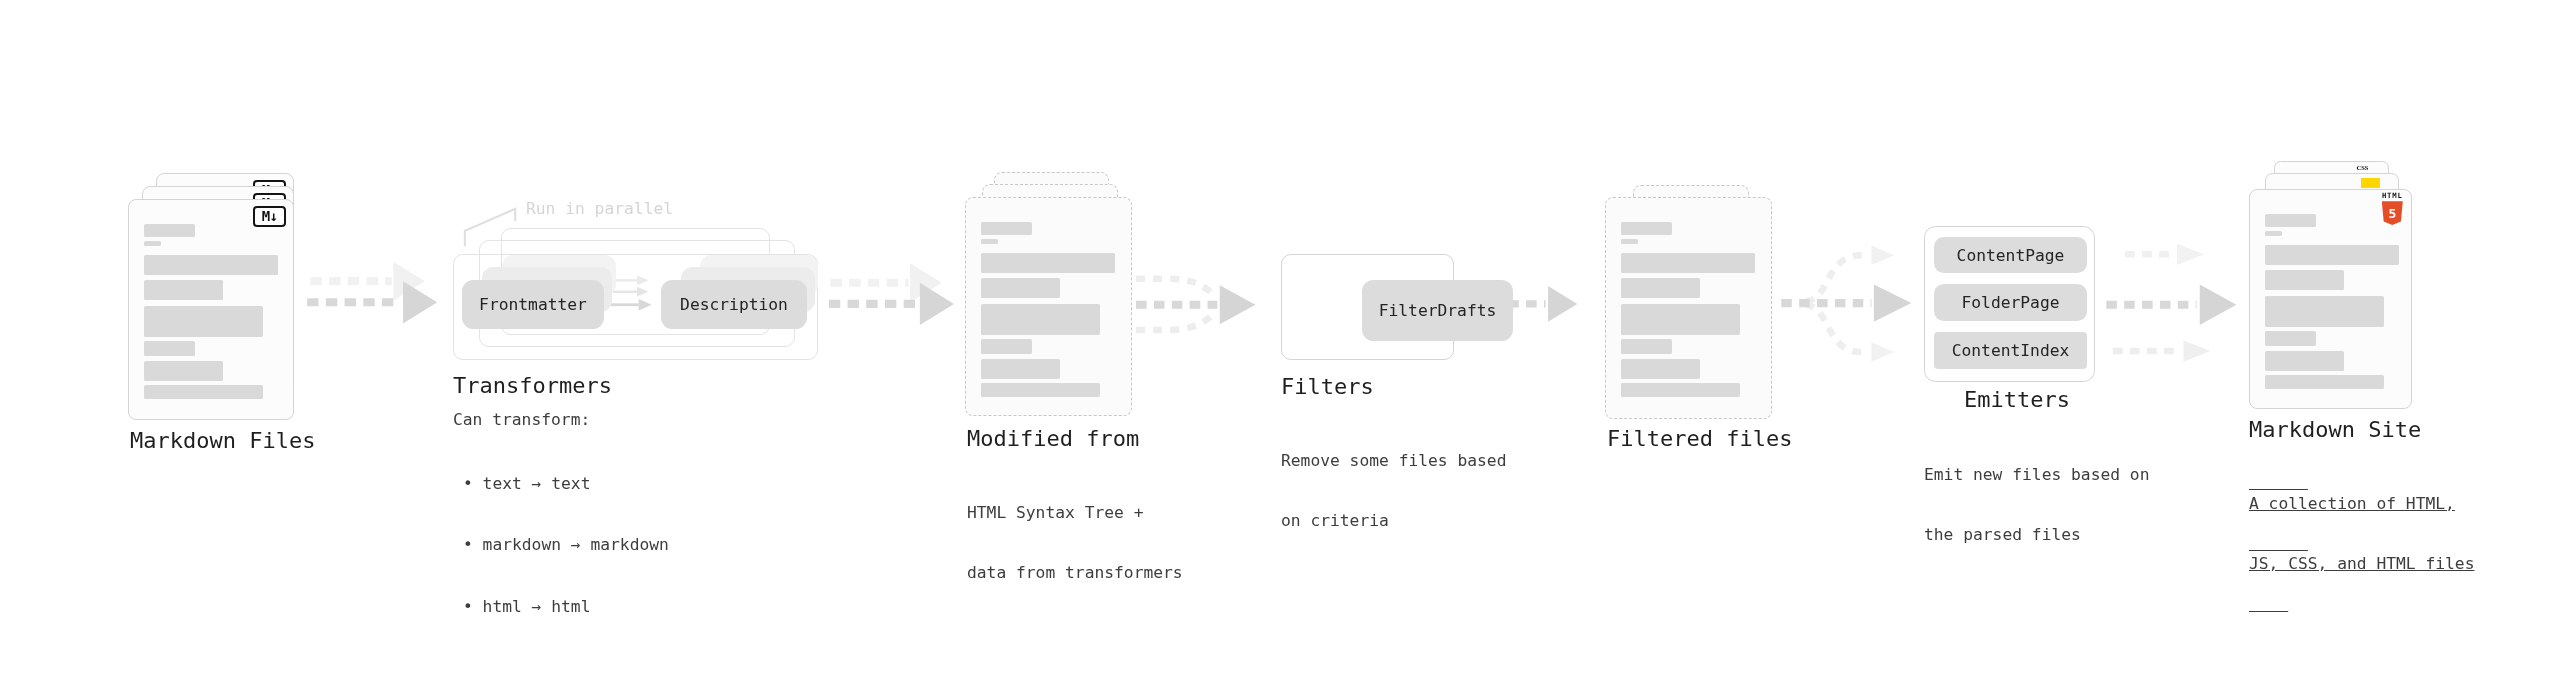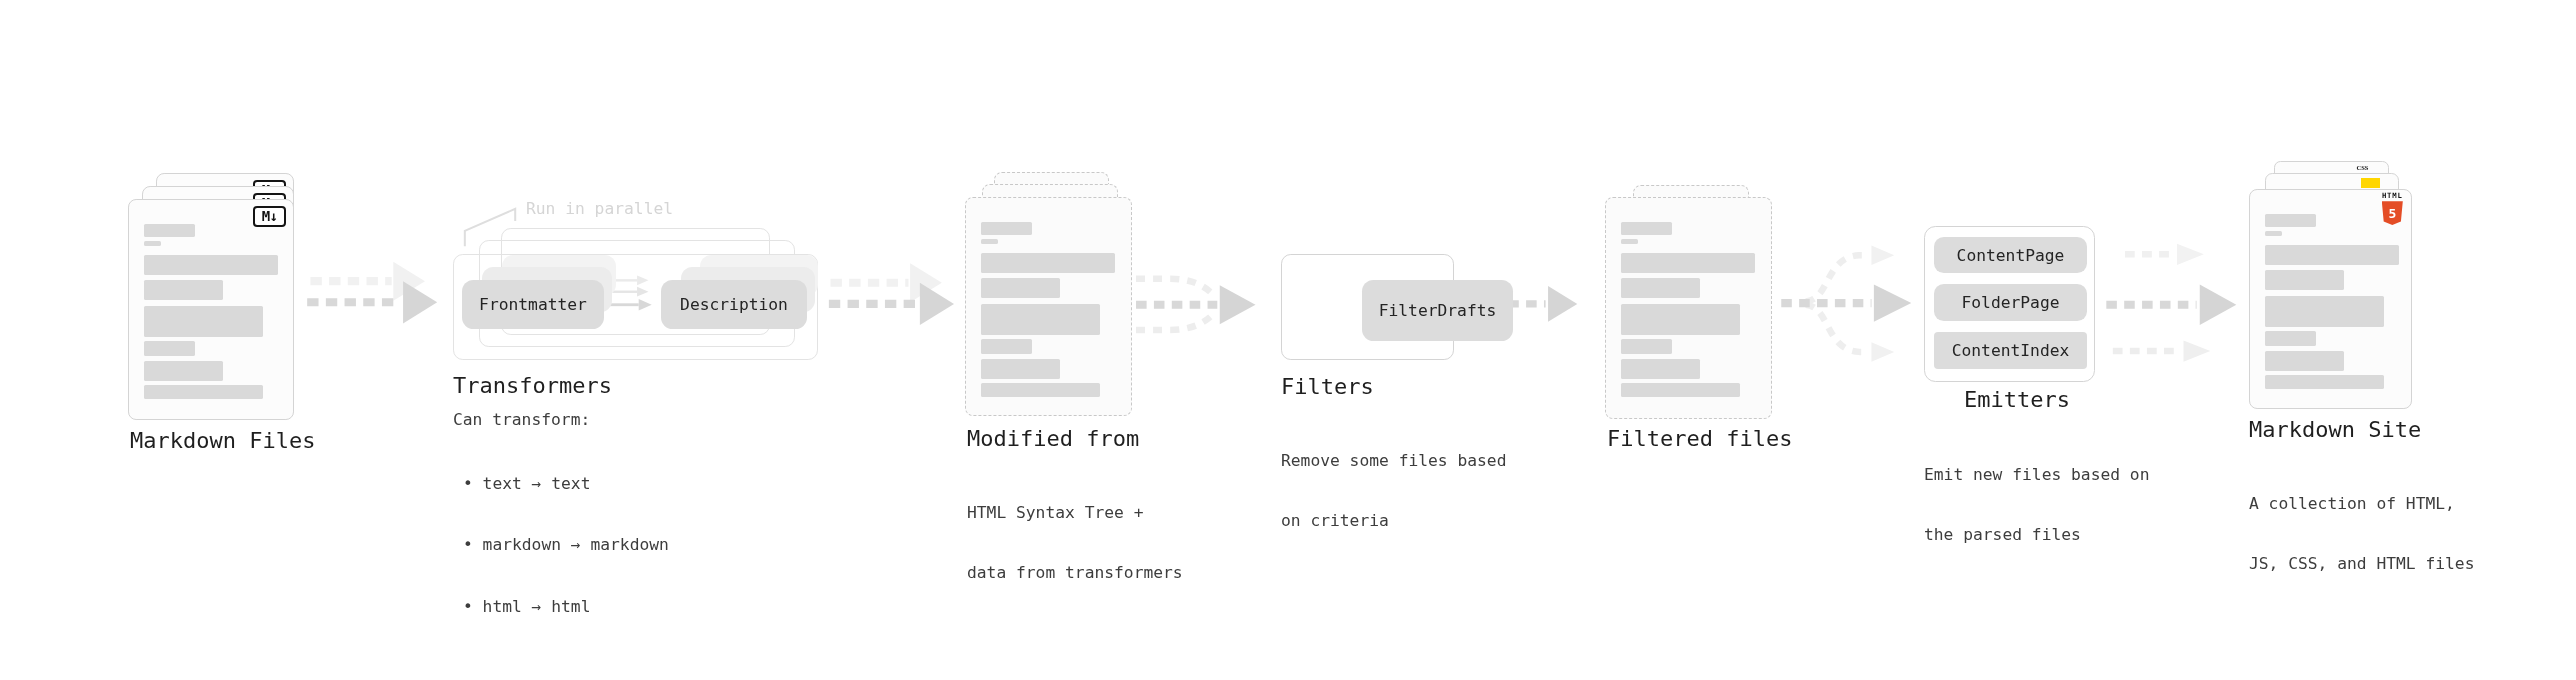--- a/index.html
+++ b/index.html
@@ -240,20 +240,20 @@
       <div class="b b1"></div>
       <div class="b b2"></div>
       <div class="b b3"></div>
       <div class="b b4"></div>
       <div class="b b5"></div>
       <div class="b b6"></div>
       <div class="b b7"></div>
       <div class="b b8"></div>
     </div>
     <div class="title" style="left:2249px;top:418px;">Markdown Site</div>
-    <div class="body-text" style="left:2249px;top:453px;">
+    <div class="body-text" style="left:2249px;top:453px;text-decoration:underline;">
       <div>A collection of HTML,</div>
       <div>JS, CSS, and HTML files</div>
     </div>
   </div>
 
 </div>
 
 
 </body></html>

